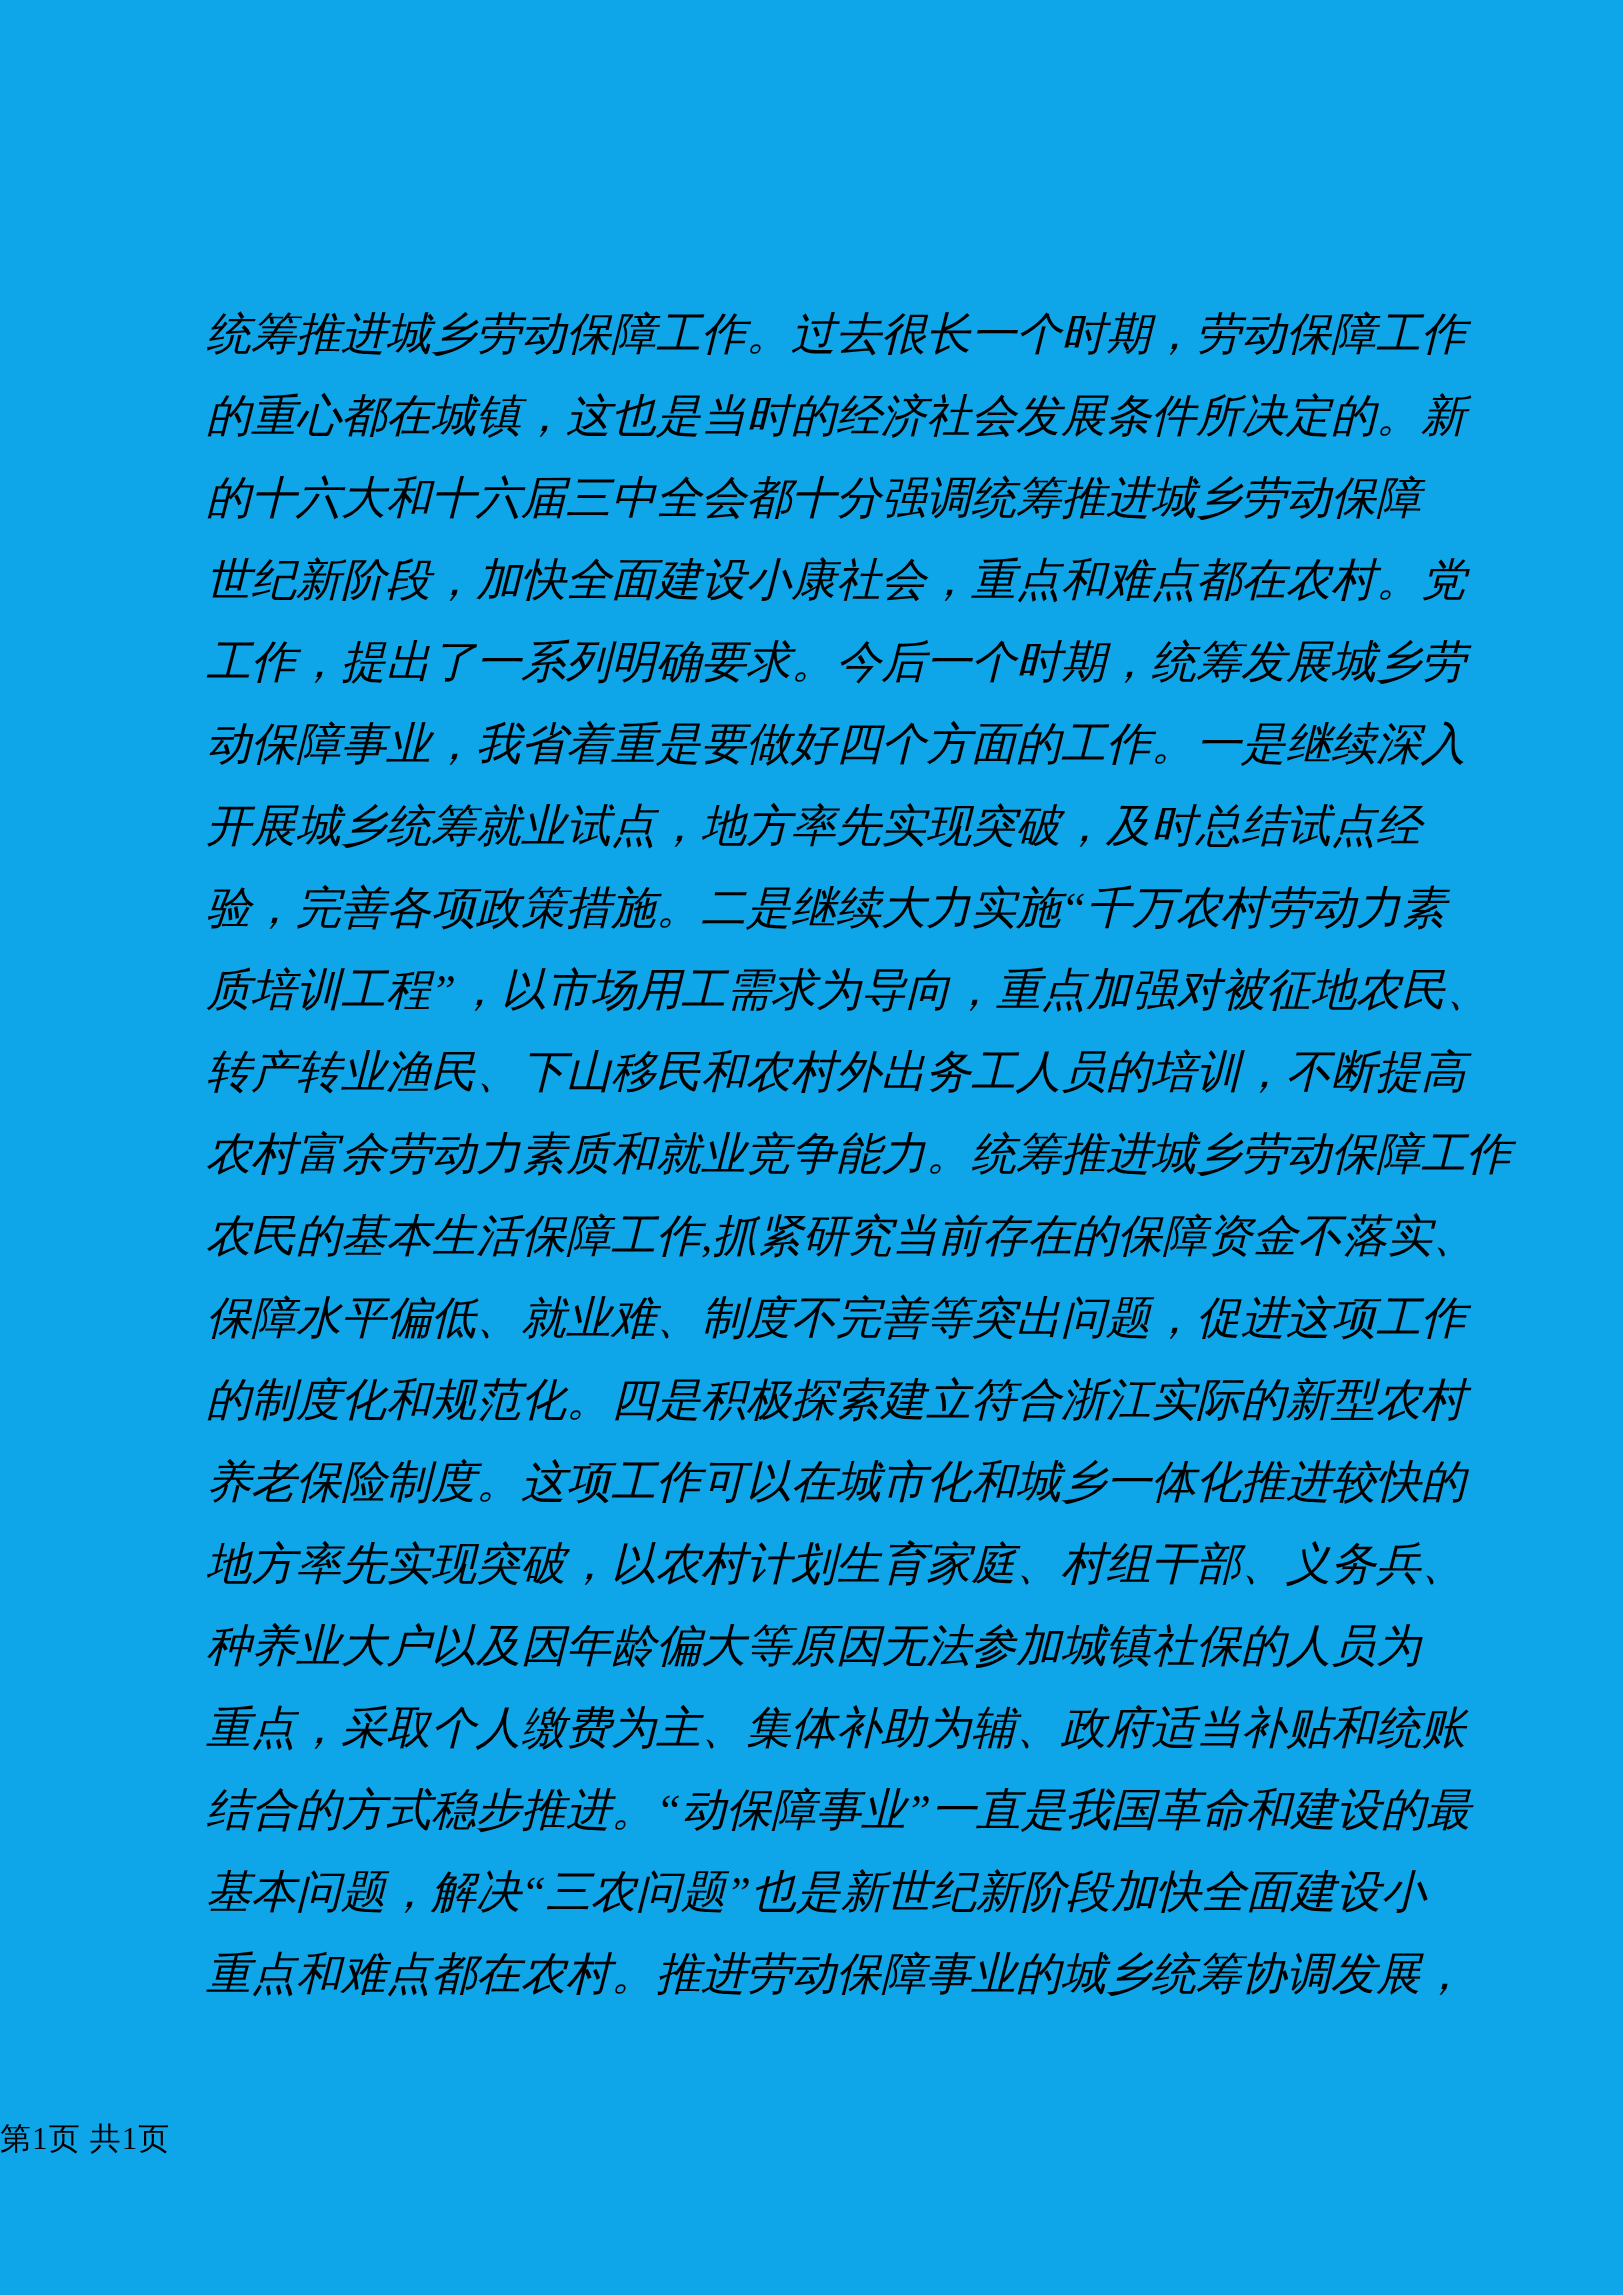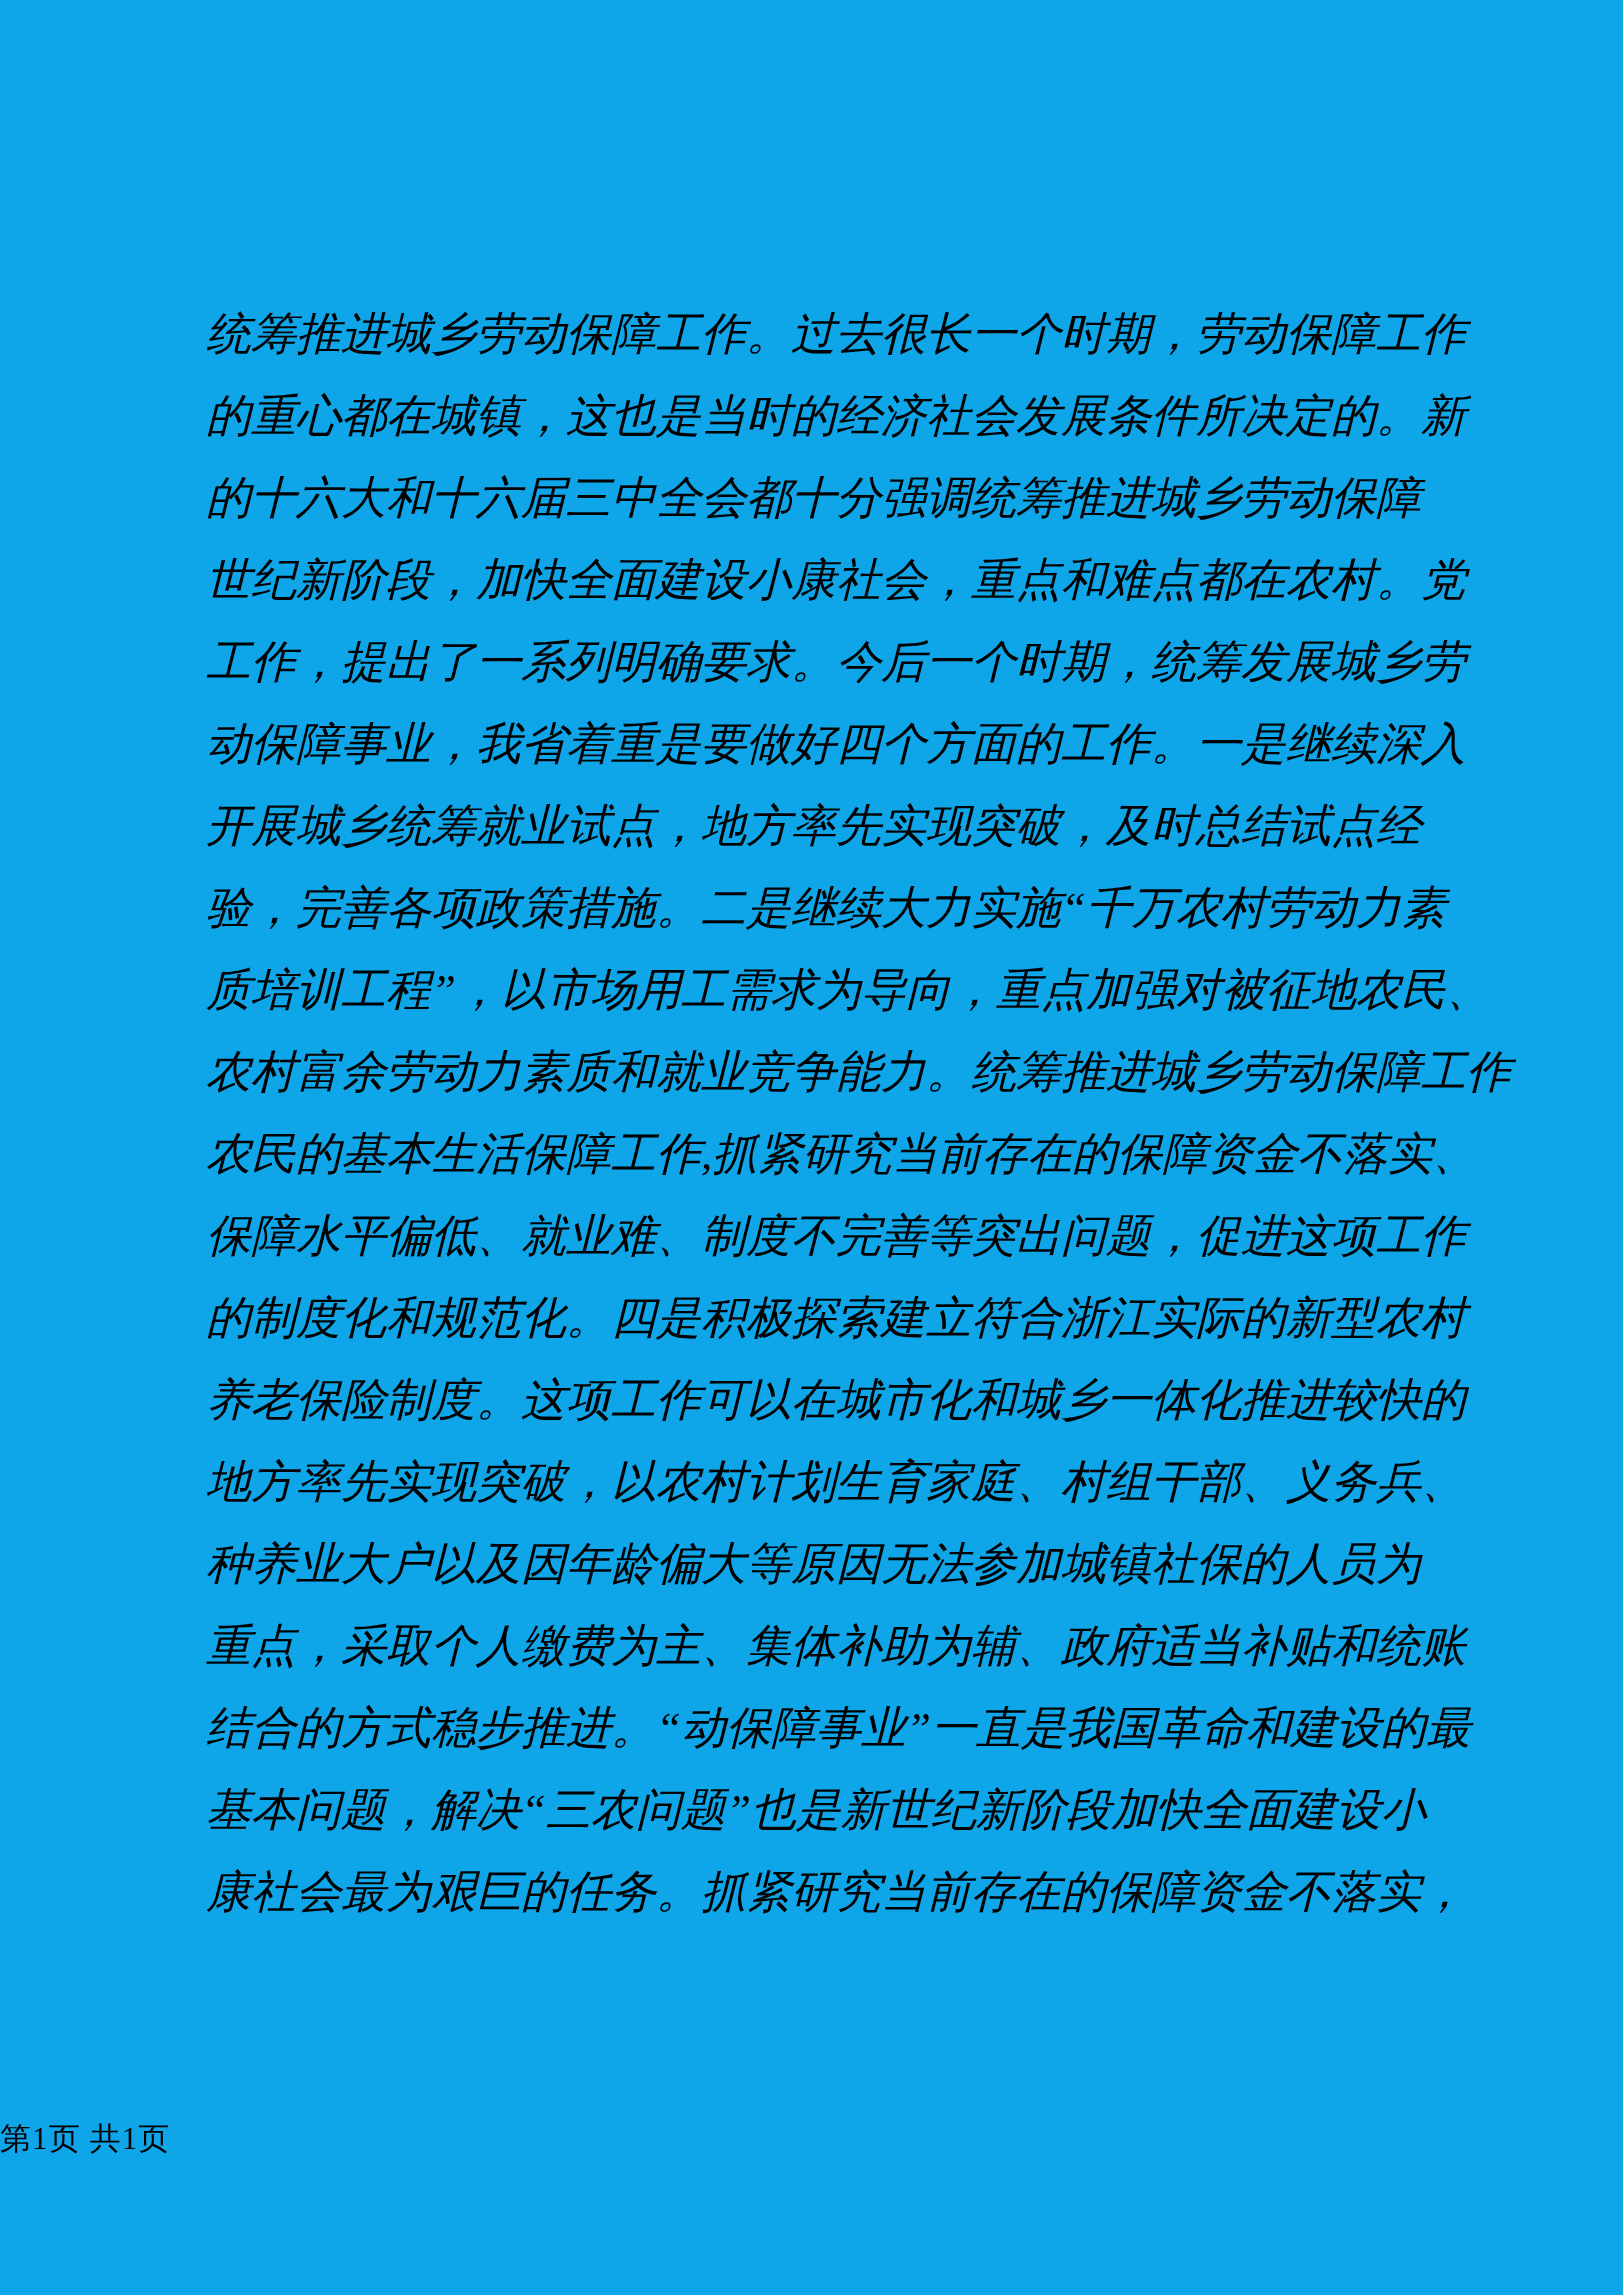--- a/index.html
+++ b/index.html
@@ -55,29 +55,30 @@
   <div class="body-text">
       <span class="text-line">统筹推进城乡劳动保障工作。过去很长一个时期，劳动保障工作</span>
       <span class="text-line">的重心都在城镇，这也是当时的经济社会发展条件所决定的。新</span>
       <span class="text-line">的十六大和十六届三中全会都十分强调统筹推进城乡劳动保障</span>
       <span class="text-line">世纪新阶段，加快全面建设小康社会，重点和难点都在农村。党</span>
       <span class="text-line">工作，提出了一系列明确要求。今后一个时期，统筹发展城乡劳</span>
       <span class="text-line">动保障事业，我省着重是要做好四个方面的工作。一是继续深入</span>
       <span class="text-line">开展城乡统筹就业试点，地方率先实现突破，及时总结试点经</span>
       <span class="text-line">验，完善各项政策措施。二是继续大力实施“千万农村劳动力素</span>
       <span class="text-line">质培训工程”，以市场用工需求为导向，重点加强对被征地农民、</span>
+      <span class="text-line">转产转业渔民、下山移民和农村外出务工人员的培训，不断提高</span>
       <span class="text-line">农村富余劳动力素质和就业竞争能力。统筹推进城乡劳动保障工作</span>
       <span class="text-line">农民的基本生活保障工作,抓紧研究当前存在的保障资金不落实、</span>
       <span class="text-line">保障水平偏低、就业难、制度不完善等突出问题，促进这项工作</span>
       <span class="text-line">的制度化和规范化。四是积极探索建立符合浙江实际的新型农村</span>
       <span class="text-line">养老保险制度。这项工作可以在城市化和城乡一体化推进较快的</span>
       <span class="text-line">地方率先实现突破，以农村计划生育家庭、村组干部、义务兵、</span>
       <span class="text-line">种养业大户以及因年龄偏大等原因无法参加城镇社保的人员为</span>
       <span class="text-line">重点，采取个人缴费为主、集体补助为辅、政府适当补贴和统账</span>
       <span class="text-line">结合的方式稳步推进。“动保障事业”一直是我国革命和建设的最</span>
       <span class="text-line">基本问题，解决“三农问题”也是新世纪新阶段加快全面建设小</span>
-      <span class="text-line">康社会最为艰巨的任务。抓紧研究当前存在的保障资金不落实，</span>
+      <span class="text-line">重点和难点都在农村。推进劳动保障事业的城乡统筹协调发展，</span>
     </div>
 
   <div class="footer">第1页 共1页</div>
 
 </div>
 
 
 </body></html>

